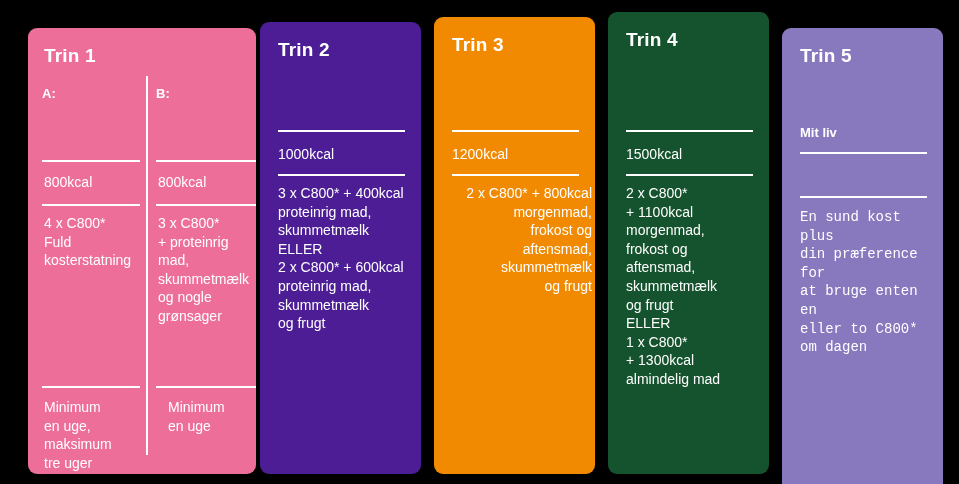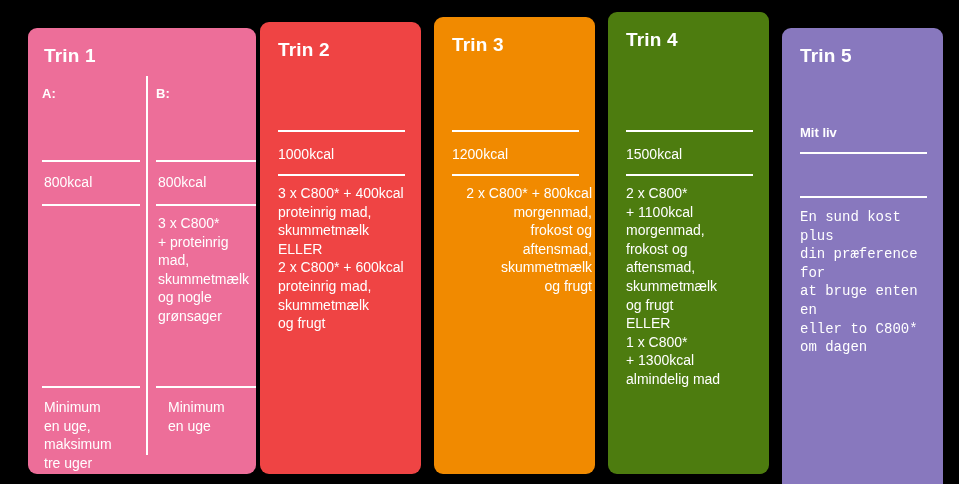--- a/index.html
+++ b/index.html
@@ -193,40 +193,43 @@
 
       <div class="c1-rule rule-a1"></div>
       <div class="c1-rule rule-b1"></div>
 
       <div class="c1-kcal kcal-a">800kcal</div>
       <div class="c1-kcal kcal-b">800kcal</div>
 
       <div class="c1-rule rule-a2"></div>
       <div class="c1-rule rule-b2"></div>
 
+      <div class="c1-body body-a">4 x C800*
+Fuld
+kosterstatning</div>
       <div class="c1-body body-b">3 x C800*
 +  proteinrig
 mad,
 skummetmælk
 og nogle
 grønsager</div>
 
       <div class="c1-rule rule-a3"></div>
       <div class="c1-rule rule-b3"></div>
 
       <div class="c1-foot foot-a">Minimum
 en uge,
 maksimum
 tre uger</div>
       <div class="c1-foot foot-b">Minimum
 en uge</div>
     </div>
   </div>
 
-  <div class="card c2" style="background: #ef4444;">
+  <div class="card c2" style="background: #4c1d95;">
     <div class="card-title">Trin 2</div>
     <div class="hrule rule-top"></div>
     <div class="kcal">1000kcal</div>
     <div class="hrule rule-bot"></div>
     <div class="body">3 x C800* + 400kcal
 proteinrig mad,
 skummetmælk
 ELLER
 2 x C800* + 600kcal
 proteinrig mad,
@@ -240,21 +243,21 @@
     <div class="kcal">1200kcal</div>
     <div class="hrule rule-bot"></div>
     <div class="body">2 x C800* + 800kcal
 morgenmad,
 frokost og
 aftensmad,
 skummetmælk
 og frugt</div>
   </div>
 
-  <div class="card c4" style="background: #4d7c0f;">
+  <div class="card c4" style="background: #14532d;">
     <div class="card-title">Trin 4</div>
     <div class="hrule rule-top"></div>
     <div class="kcal">1500kcal</div>
     <div class="hrule rule-bot"></div>
     <div class="body">2 x C800*
 + 1100kcal
 morgenmad,
 frokost og
 aftensmad,
 skummetmælk

